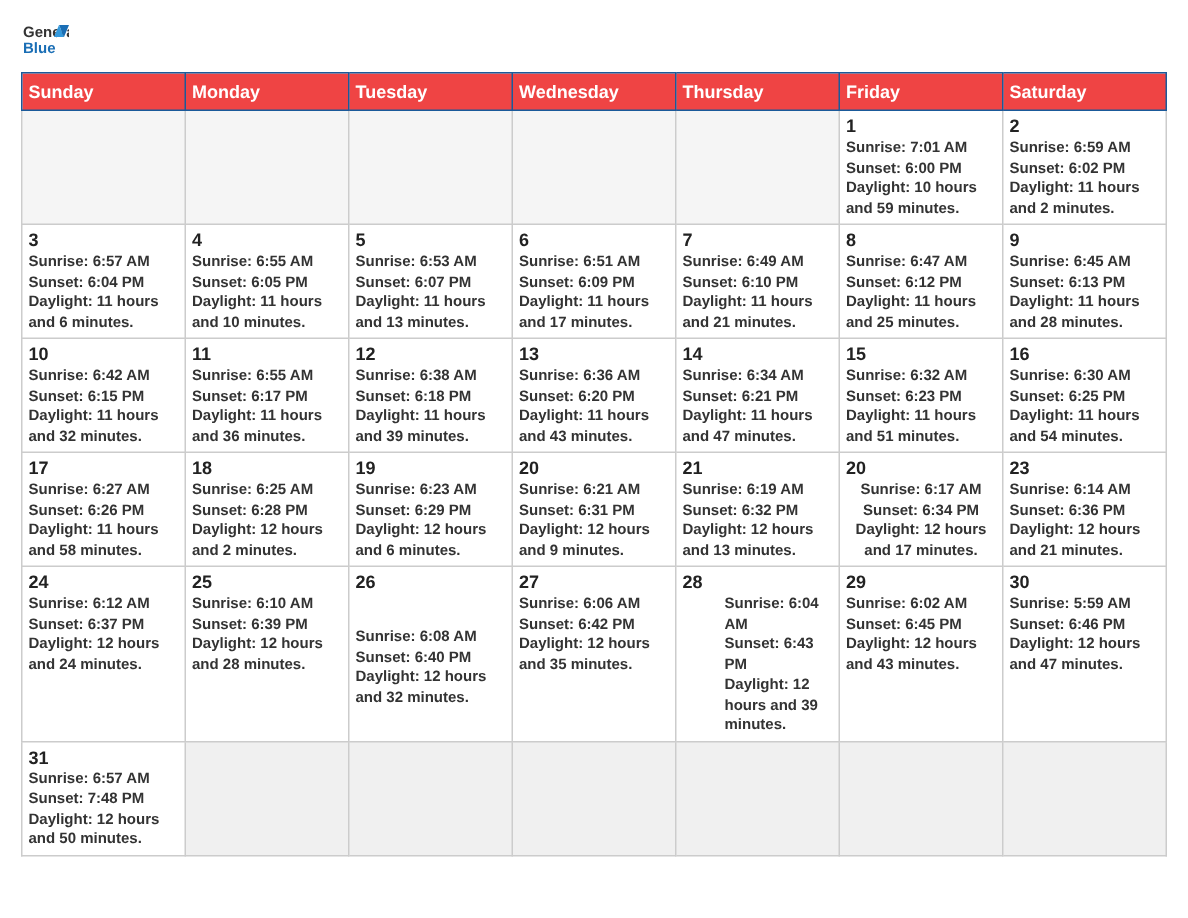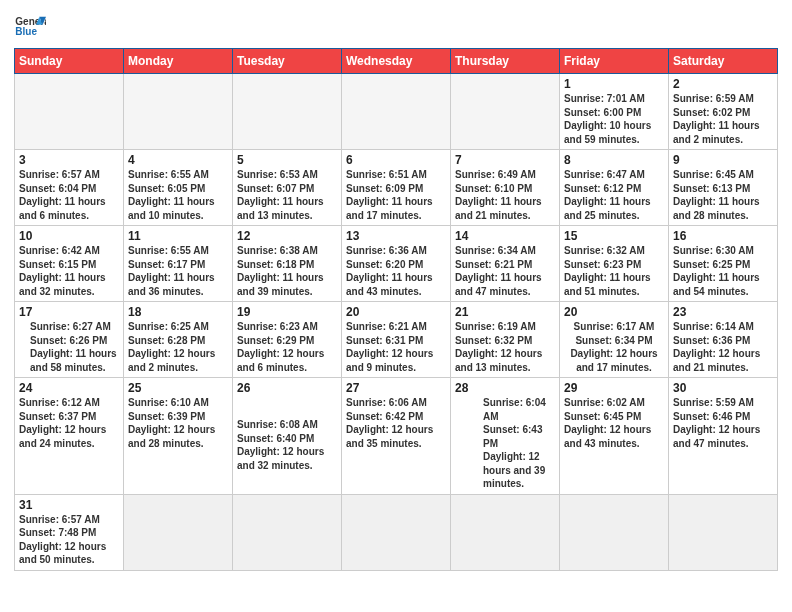--- a/index.html
+++ b/index.html
@@ -218,21 +218,21 @@
           <td>
             <span class="day-num">16</span>
             <div class="day-info" style="white-space: pre-line;">Sunrise: 6:30 AM
 Sunset: 6:25 PM
 Daylight: 11 hours and 54 minutes.</div>
           </td>
         </tr>
         <tr>
           <td>
             <span class="day-num">17</span>
-            <div class="day-info" style="white-space: pre-line; margin-left: 11px;">Sunrise: 6:27 AM
+            <div class="day-info" style="white-space: pre-line;">Sunrise: 6:27 AM
 Sunset: 6:26 PM
 Daylight: 11 hours and 58 minutes.</div>
           </td>
           <td>
             <span class="day-num">18</span>
             <div class="day-info" style="white-space: pre-line;">Sunrise: 6:25 AM
 Sunset: 6:28 PM
 Daylight: 12 hours and 2 minutes.</div>
           </td>
           <td>

